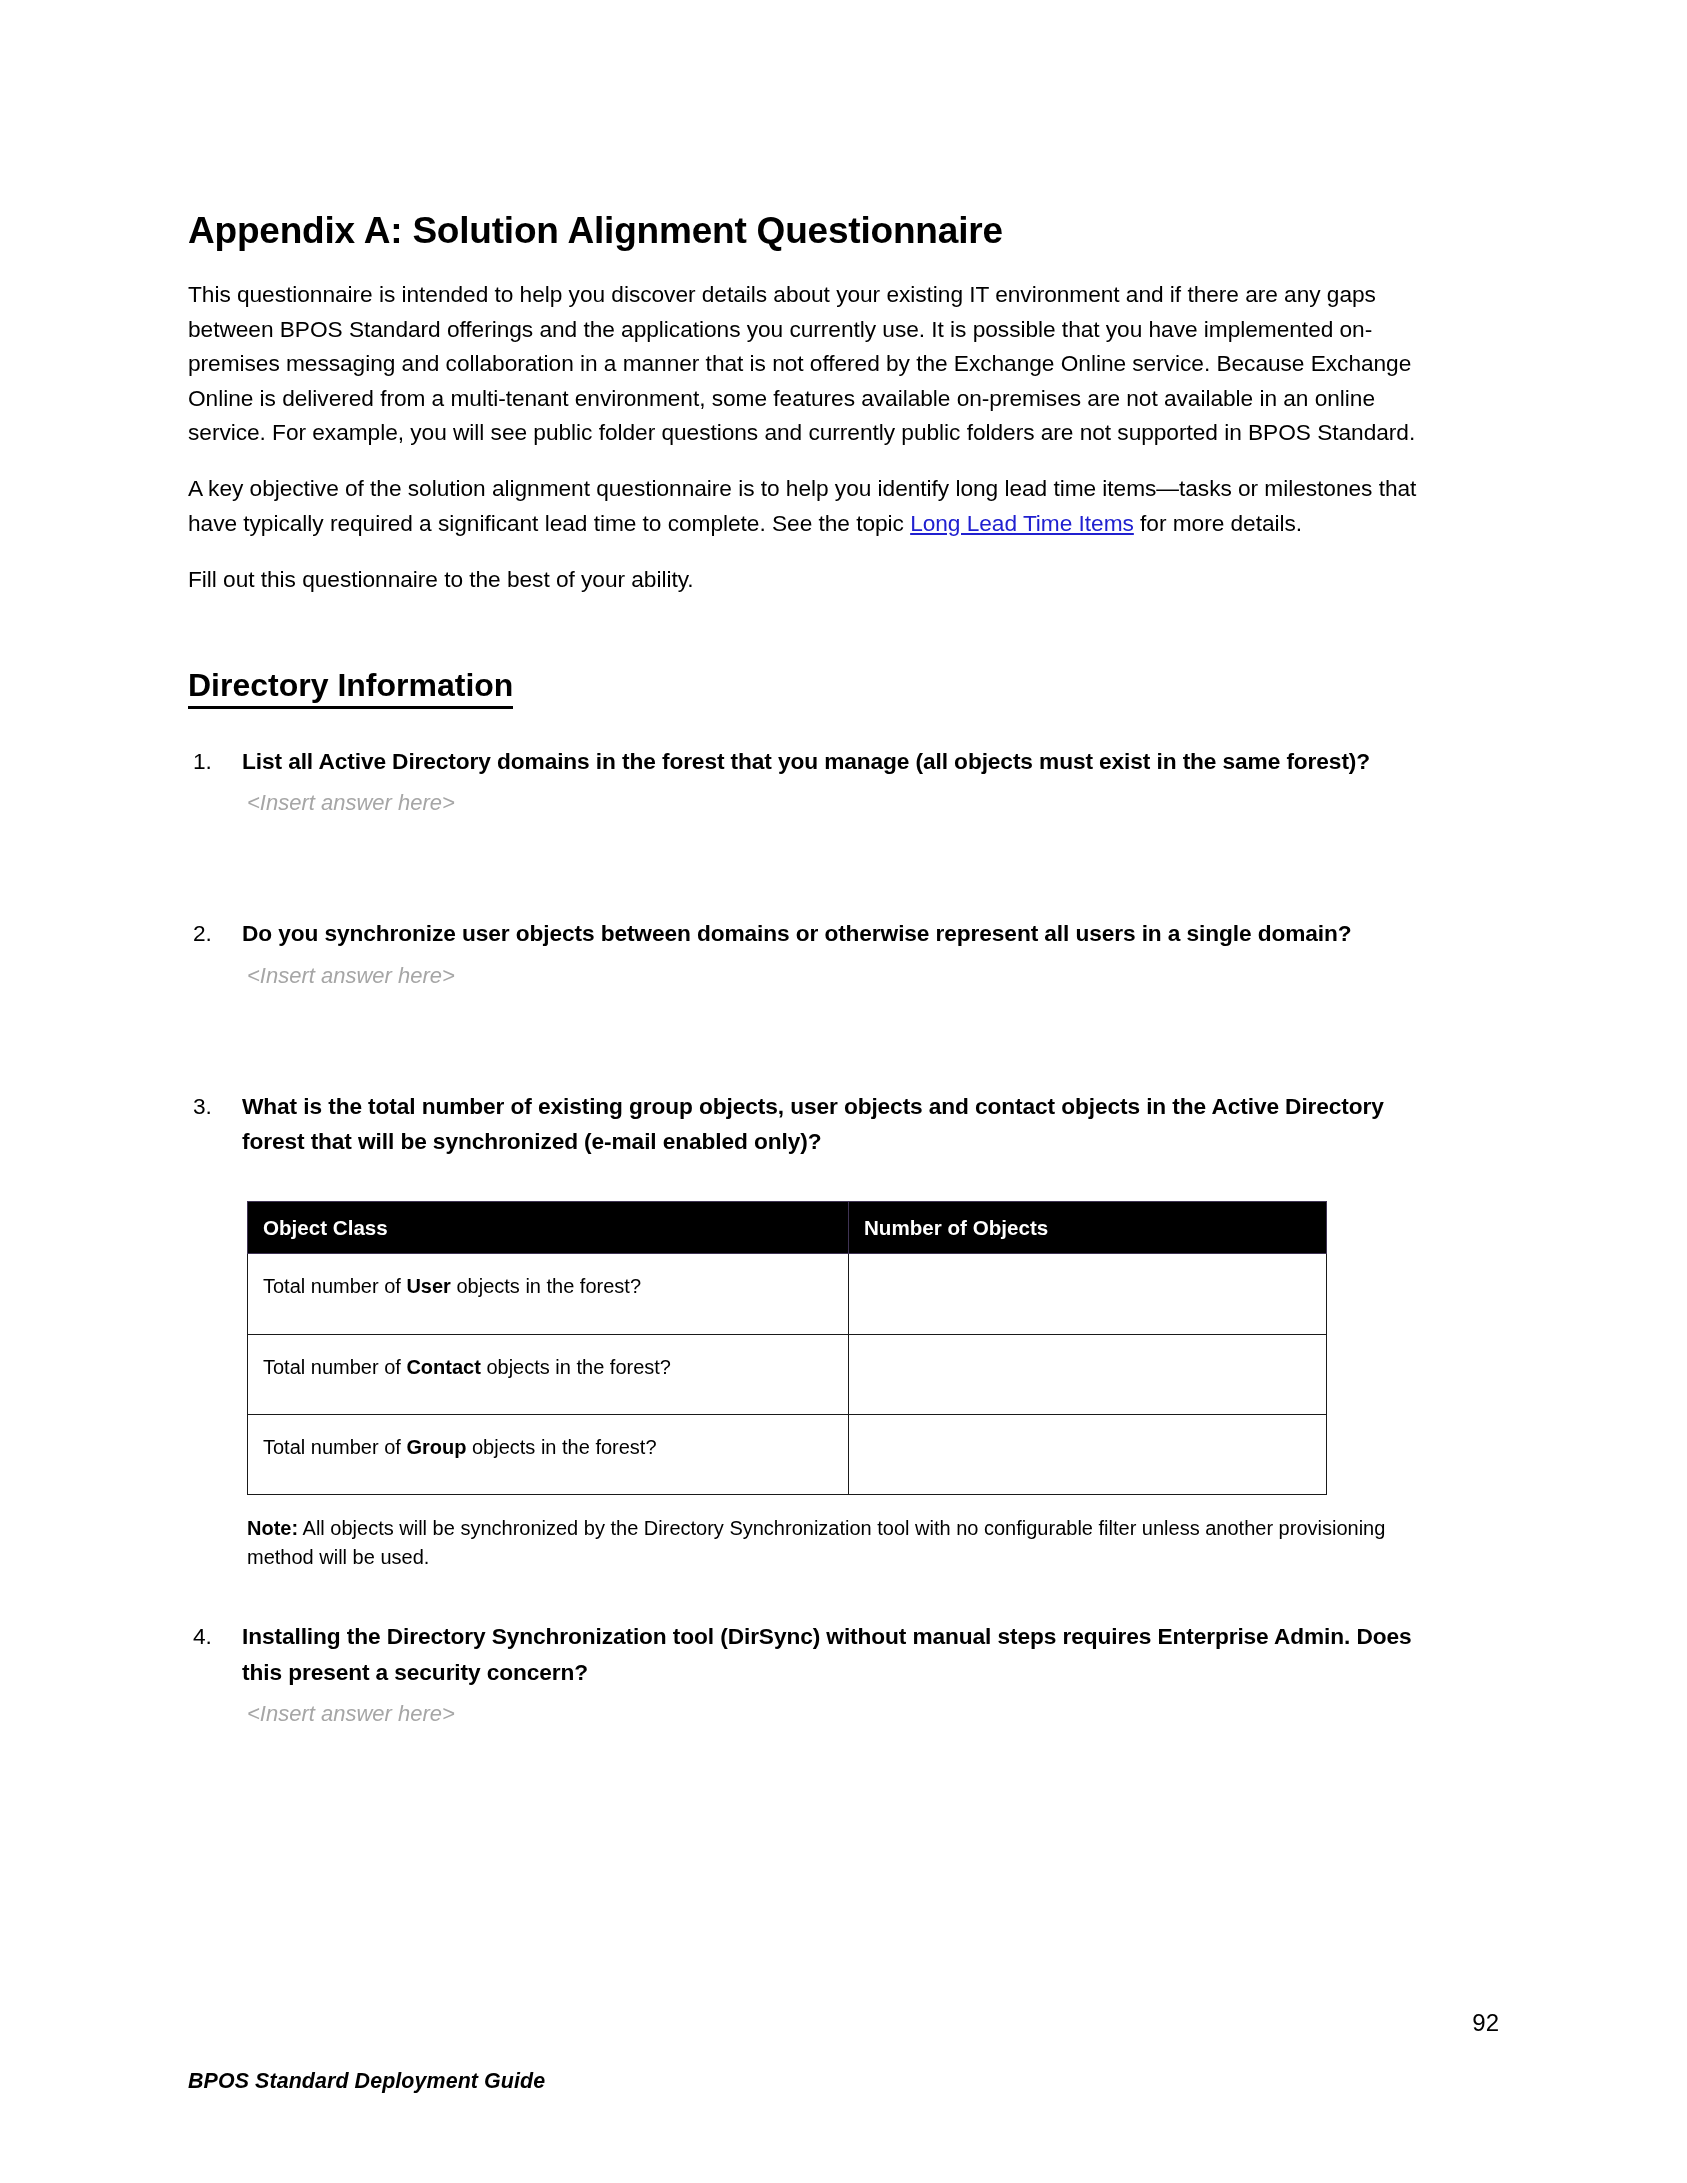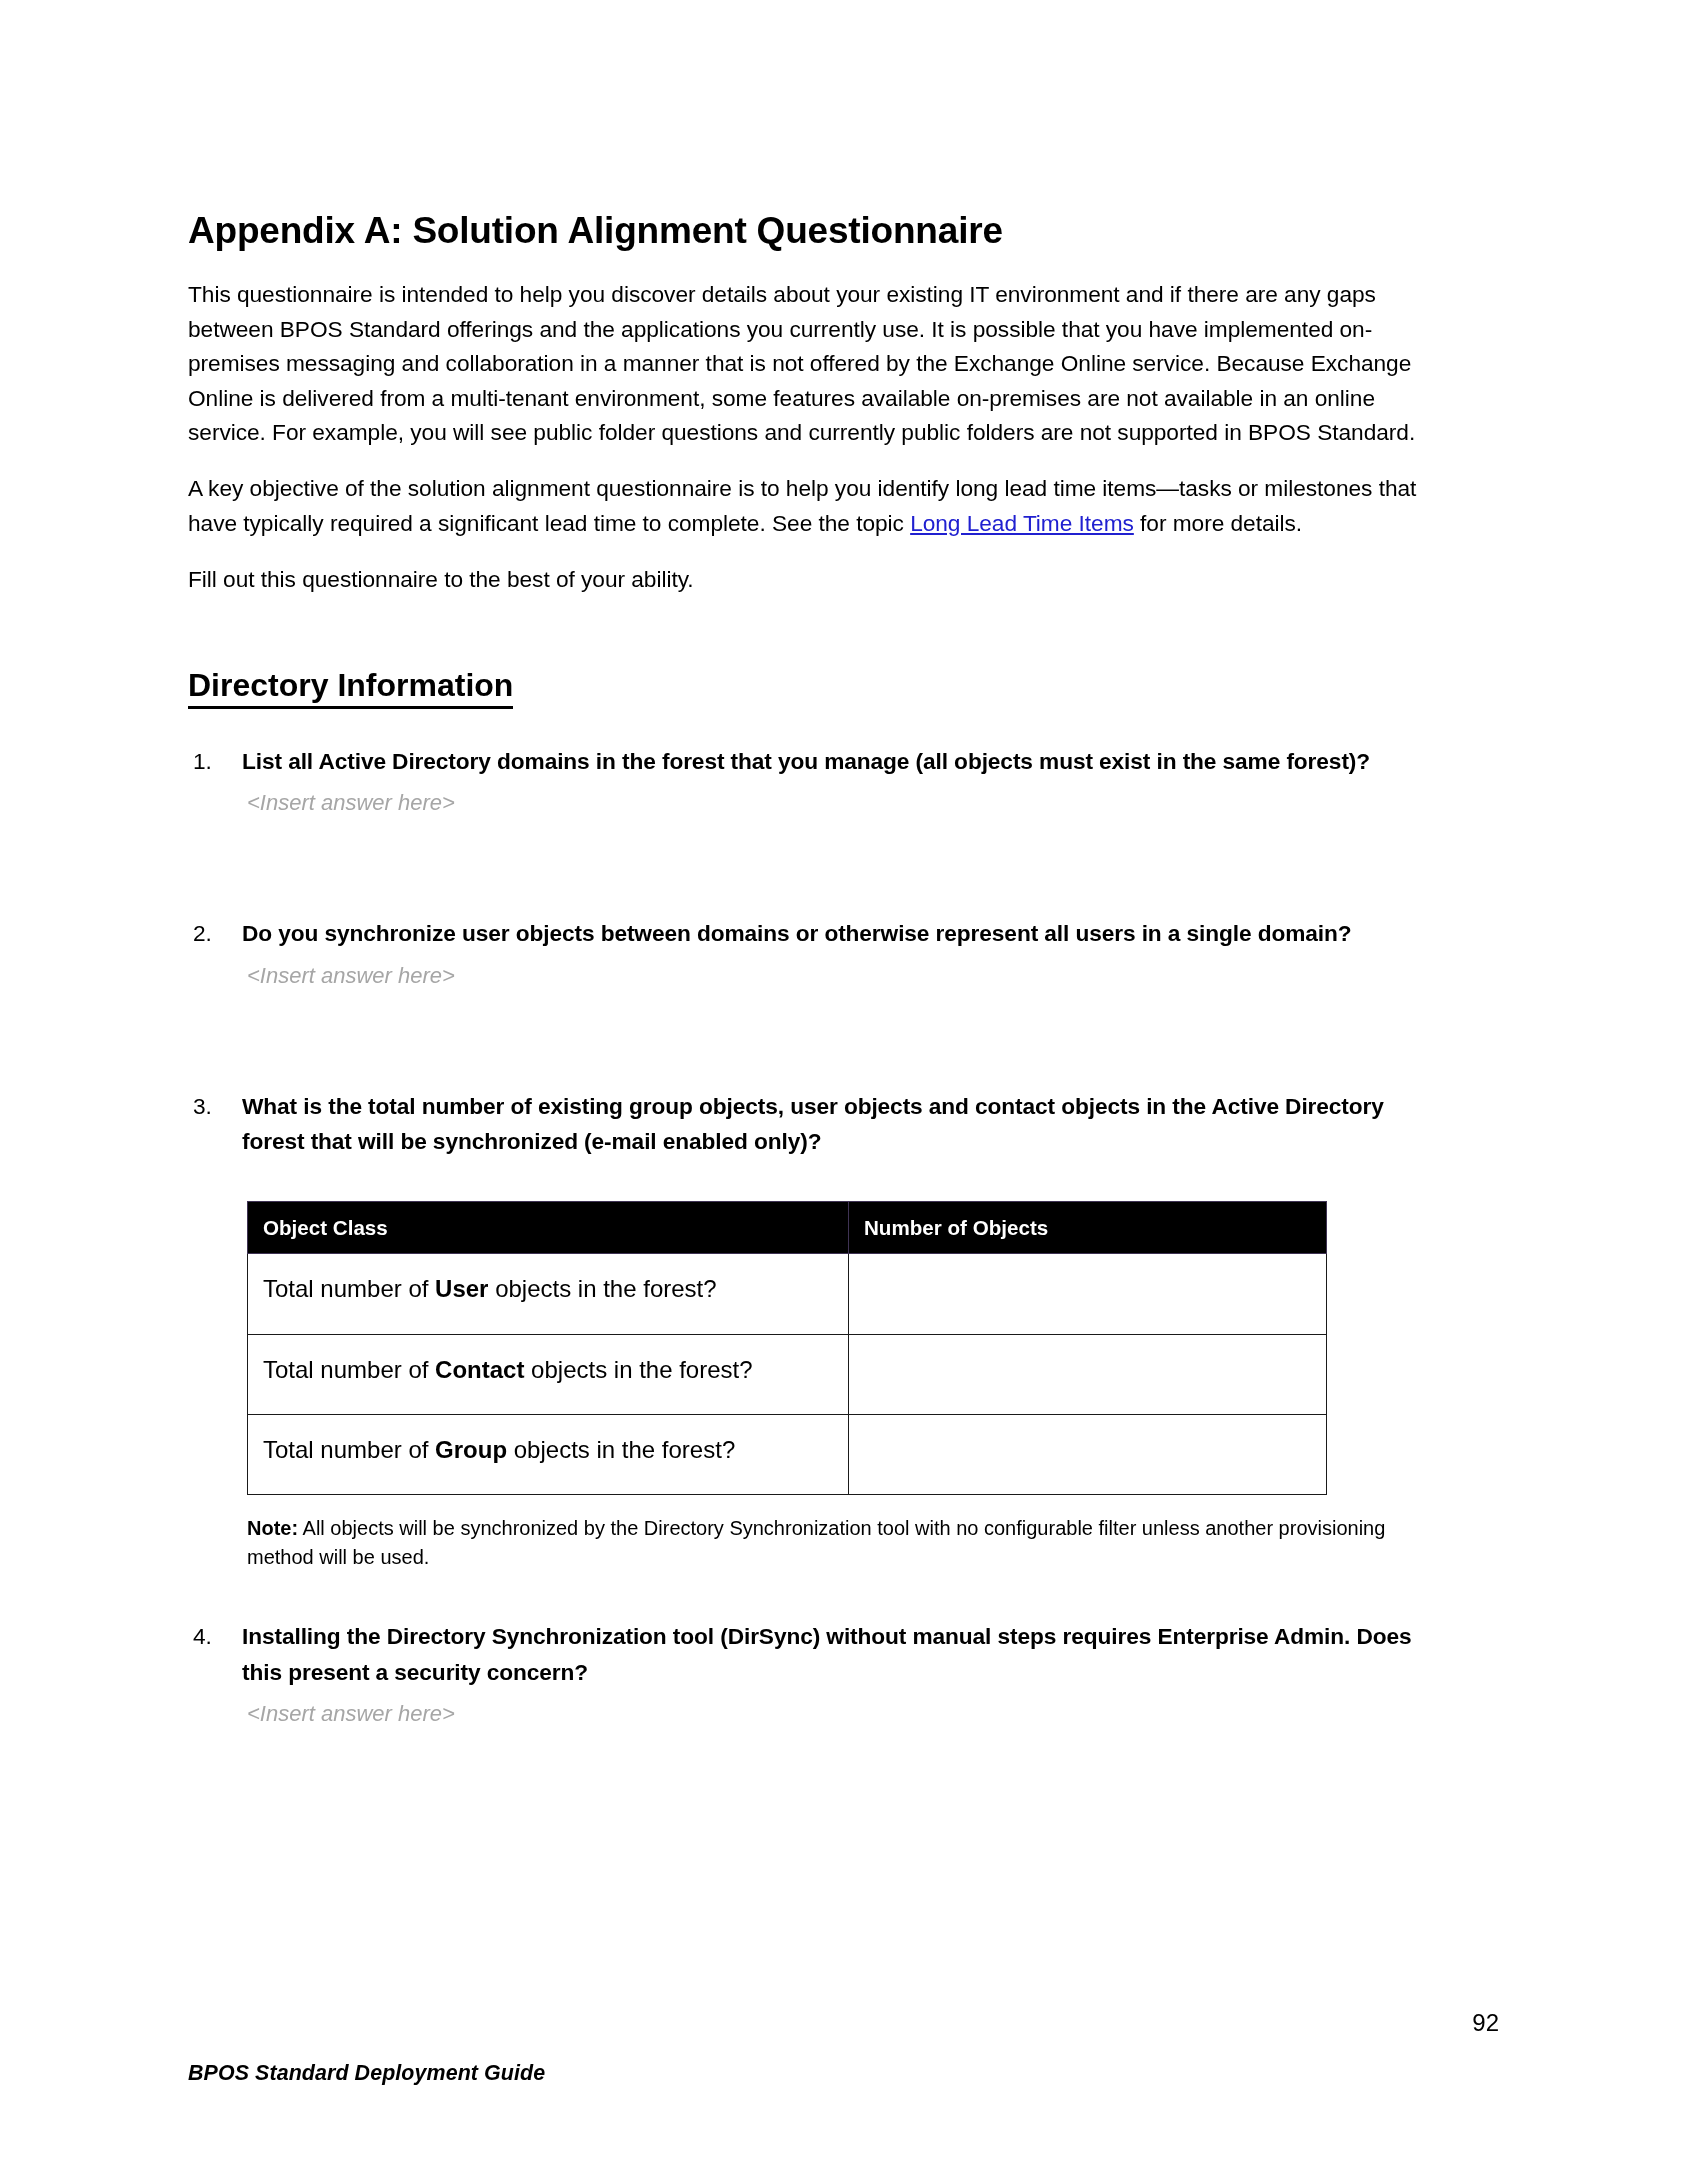--- a/index.html
+++ b/index.html
@@ -111,21 +111,21 @@
     font-size: 20.6px;
     font-weight: bold;
     text-align: left;
     padding: 11.5px 15px;
     border: 0.8px solid #3f3354;
     line-height: 1.35;
   }
   table.obj-table td {
     border: 0.8px solid #1a1a1a;
     padding: 18px 15px 21.4px 15px;
-    font-size: 24px;
+    font-size: 20px;
     line-height: 1.4;
     height: 40px;
     vertical-align: top;
   }
   table.obj-table col.c1 { width: 601px; }
   table.obj-table col.c2 { width: 478px; }
 
   .note-block {
     margin: 19px 0 0 59px;
     width: 1153px;
@@ -138,21 +138,21 @@
   .page-number {
     position: absolute;
     right: 188px;
     bottom: 148px;
     font-size: 24px;
     line-height: 1;
   }
   .footer-text {
     position: absolute;
     left: 188px;
-    bottom: 99px;
+    bottom: 91px;
     font-size: 21.4px;
     font-style: italic;
     font-weight: bold;
     line-height: 1;
     letter-spacing: 0.1px;
   }
 
   b, strong { font-weight: bold; }
 </style>
 </head>

